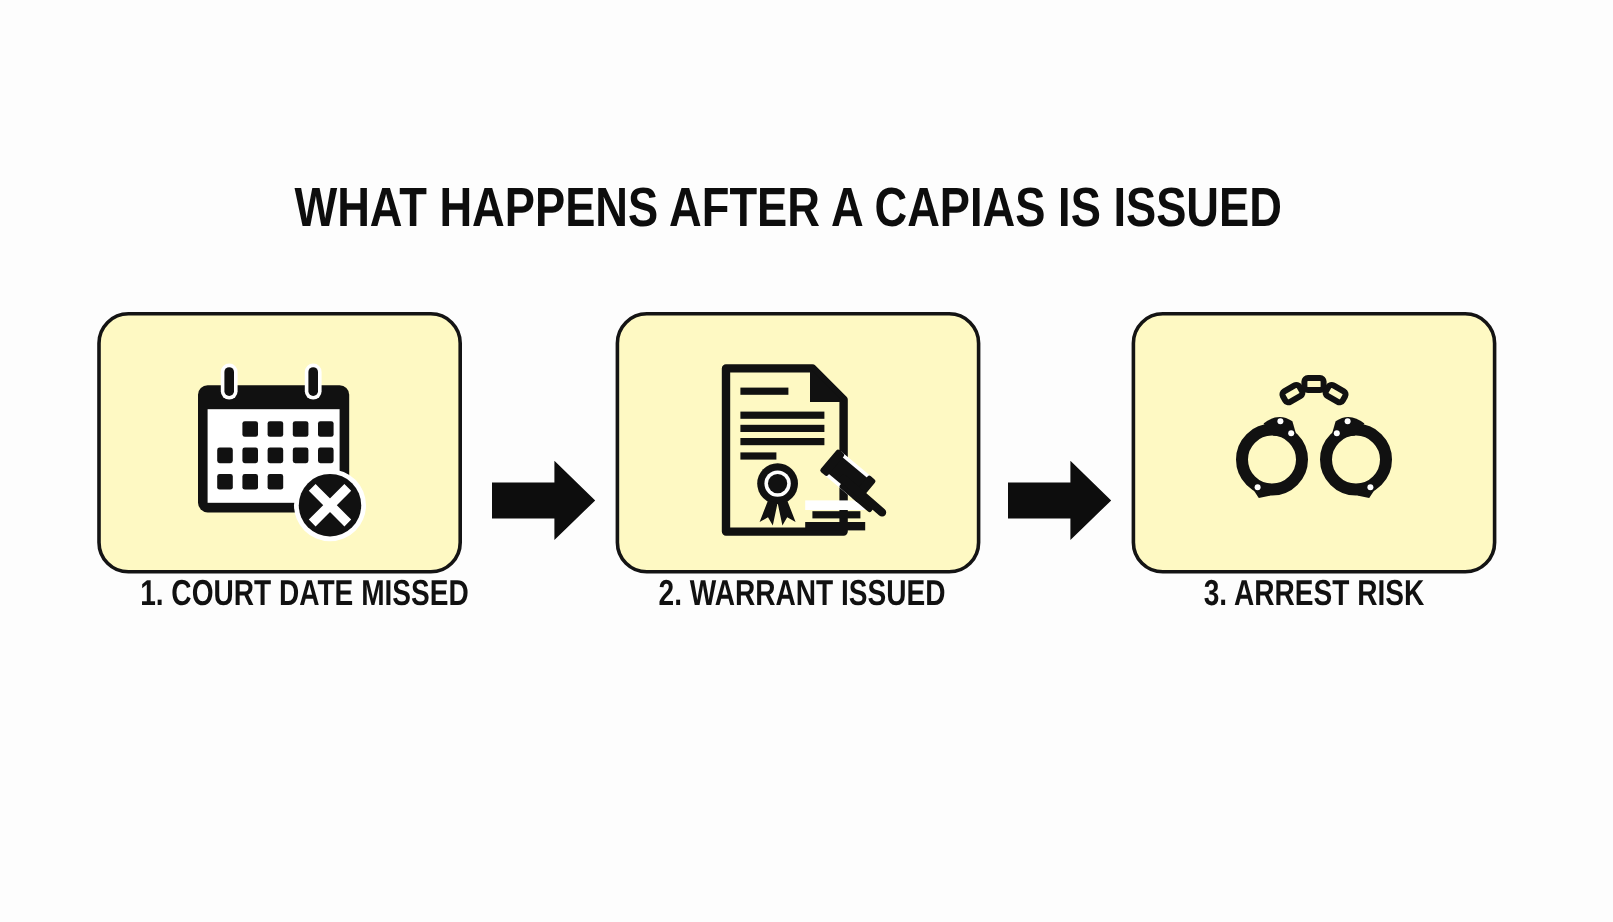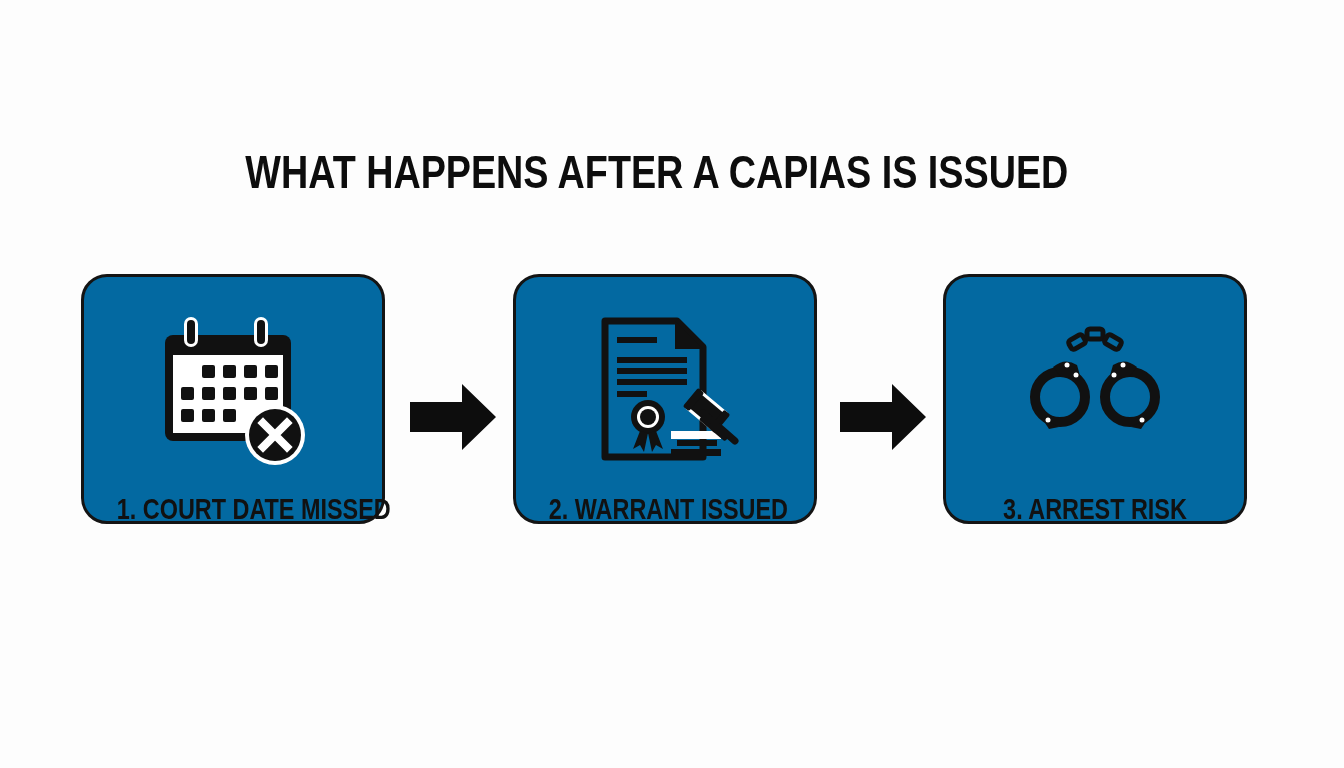--- a/index.html
+++ b/index.html
@@ -25,26 +25,26 @@
       font-weight: bold;
       font-size: 46px;
       line-height: 60px;
       letter-spacing: 0px;
       transform: scaleX(0.82);
       transform-origin: 656px 0;
       color: #0d0d0d;
     }
     .card {
       position: absolute;
-      top: 274px;
+      top: 260px;
       width: 304px;
-      height: 250px;
+      height: 218px;
       border: 3px solid #141414;
       border-radius: 26px;
-      background: #0369a1;
+      background: #fef9c3;
       box-sizing: border-box;
     }
     .card .icon {
       position: absolute;
       left: 50%;
       top: 30px;
       width: 160px;
       height: 160px;
       transform: translateX(-50%);
     }

